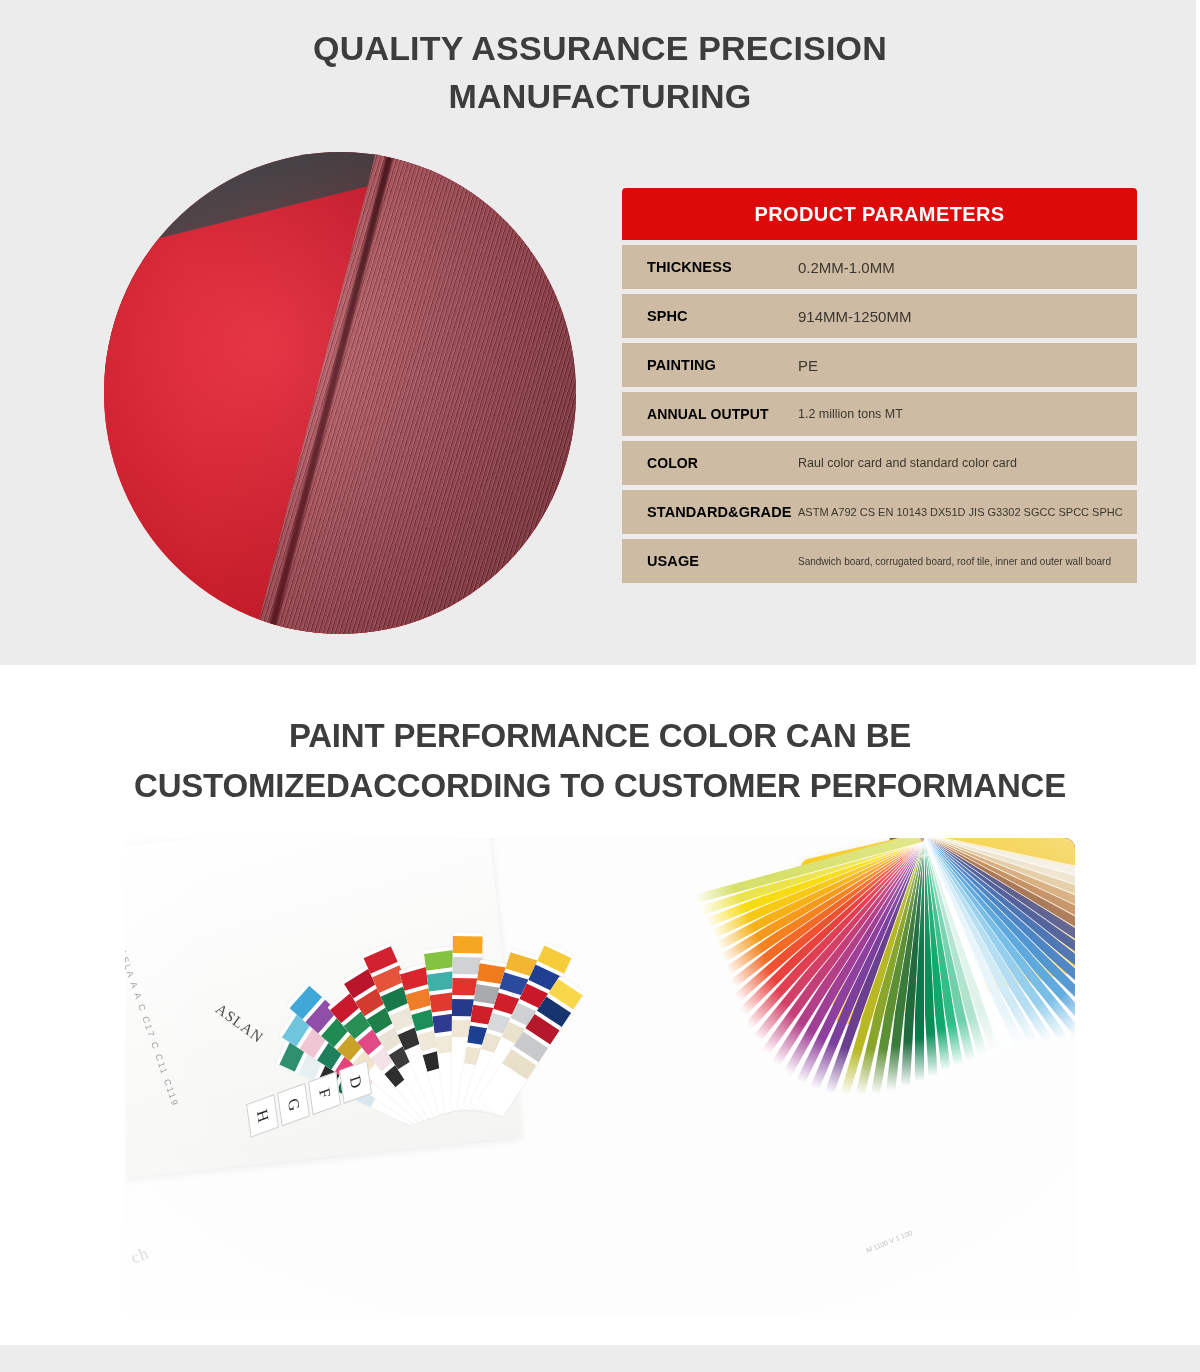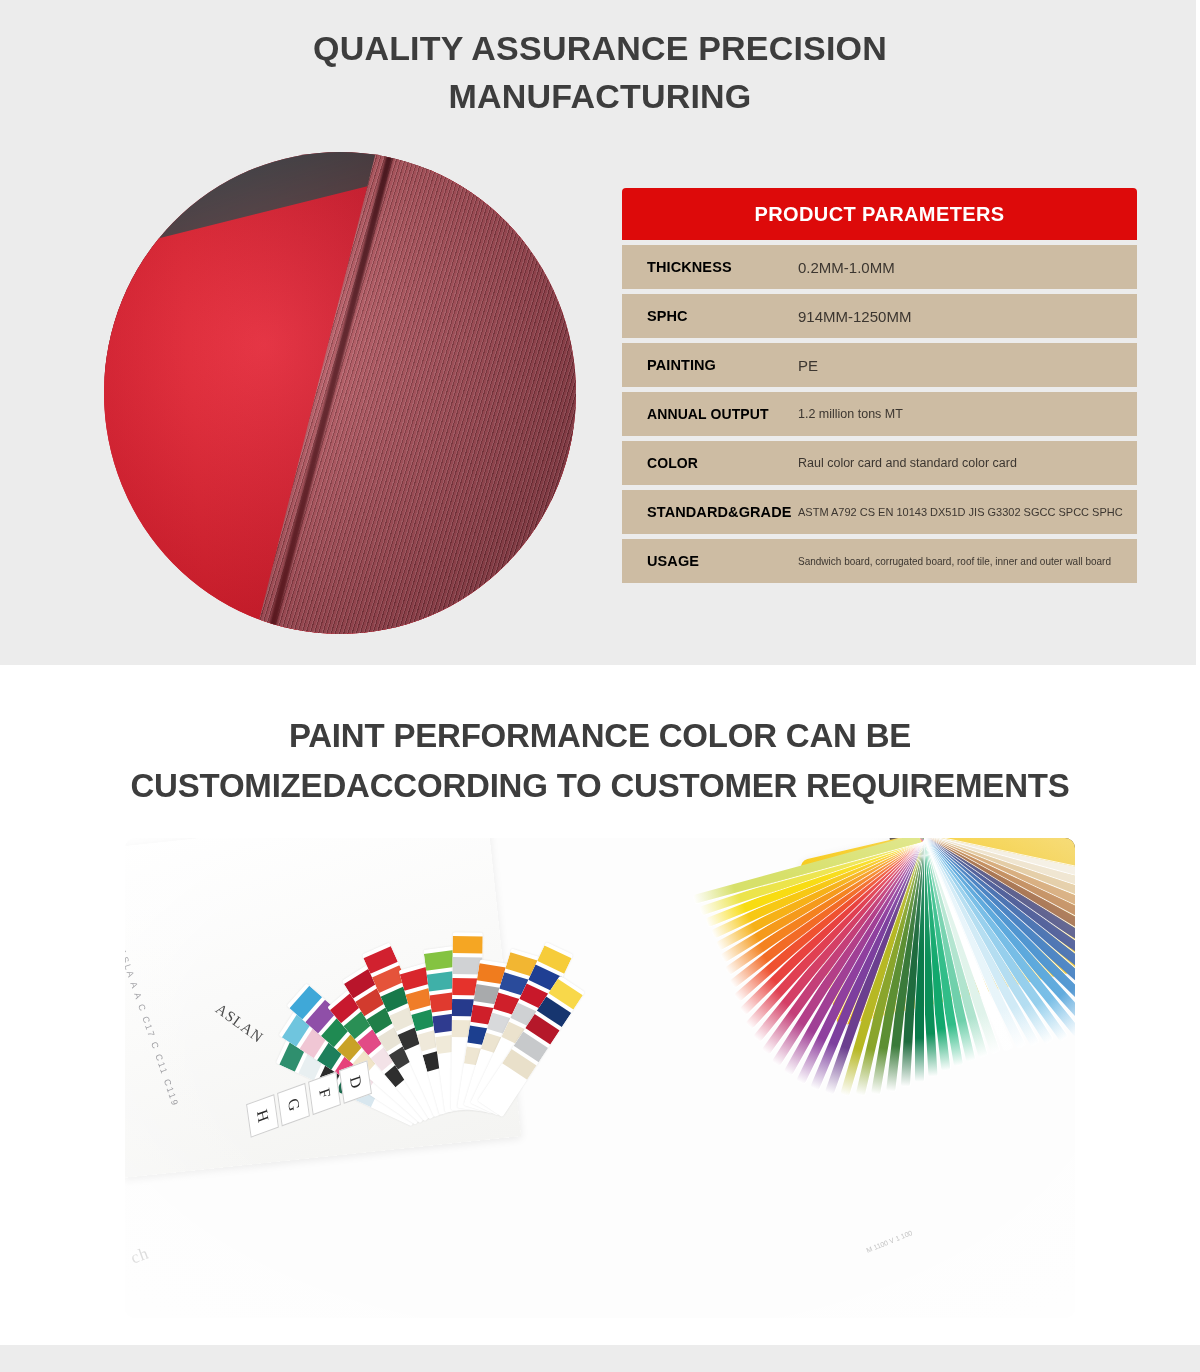--- a/index.html
+++ b/index.html
@@ -303,21 +303,21 @@
       <div class="p-key">USAGE</div>
       <div class="p-val">Sandwich board, corrugated board, roof tile, inner and outer wall board</div>
     </div>
   </div>
 </div>
 
 <div id="section-two">
 
   <h2 id="heading-two">
     <span class="ln">PAINT PERFORMANCE COLOR CAN BE</span>
-    <span class="ln">CUSTOMIZEDACCORDING TO CUSTOMER REQUIREMENTS</span>
+    <span class="ln">CUSTOMIZEDACCORDING TO CUSTOMER PERFORMANCE</span>
   </h2>
 
   <div id="colorcard-photo">
     <div class="cc-layer cc-sheet">
       <div class="cc-codes">ASL A  ASL A  ASLA  A  A  C  C17  C  C11  C119</div>
       <div class="cc-aslan">ASLAN</div>
     </div>
 
     <div class="cc-layer cc-gridCream" id="grid-cream"><span style="background: rgb(242, 231, 207);"></span><span style="background: rgb(238, 221, 184);"></span><span style="background: rgb(232, 208, 160);"></span><span style="background: rgb(224, 193, 137);"></span><span style="background: rgb(216, 178, 116);"></span><span style="background: rgb(207, 162, 97);"></span><span style="background: rgb(244, 234, 213);"></span><span style="background: rgb(240, 225, 192);"></span><span style="background: rgb(234, 213, 170);"></span><span style="background: rgb(226, 198, 148);"></span><span style="background: rgb(218, 184, 128);"></span><span style="background: rgb(209, 168, 109);"></span><span style="background: rgb(242, 231, 207);"></span><span style="background: rgb(238, 221, 184);"></span><span style="background: rgb(232, 208, 160);"></span><span style="background: rgb(224, 193, 137);"></span><span style="background: rgb(216, 178, 116);"></span><span style="background: rgb(207, 162, 97);"></span><span style="background: rgb(244, 234, 213);"></span><span style="background: rgb(240, 225, 192);"></span><span style="background: rgb(234, 213, 170);"></span><span style="background: rgb(226, 198, 148);"></span><span style="background: rgb(218, 184, 128);"></span><span style="background: rgb(209, 168, 109);"></span><span style="background: rgb(242, 231, 207);"></span><span style="background: rgb(238, 221, 184);"></span><span style="background: rgb(232, 208, 160);"></span><span style="background: rgb(224, 193, 137);"></span><span style="background: rgb(216, 178, 116);"></span><span style="background: rgb(207, 162, 97);"></span><span style="background: rgb(244, 234, 213);"></span><span style="background: rgb(240, 225, 192);"></span><span style="background: rgb(234, 213, 170);"></span><span style="background: rgb(226, 198, 148);"></span><span style="background: rgb(218, 184, 128);"></span><span style="background: rgb(209, 168, 109);"></span></div>
     <div class="cc-layer cc-fanL" id="fan-left">

